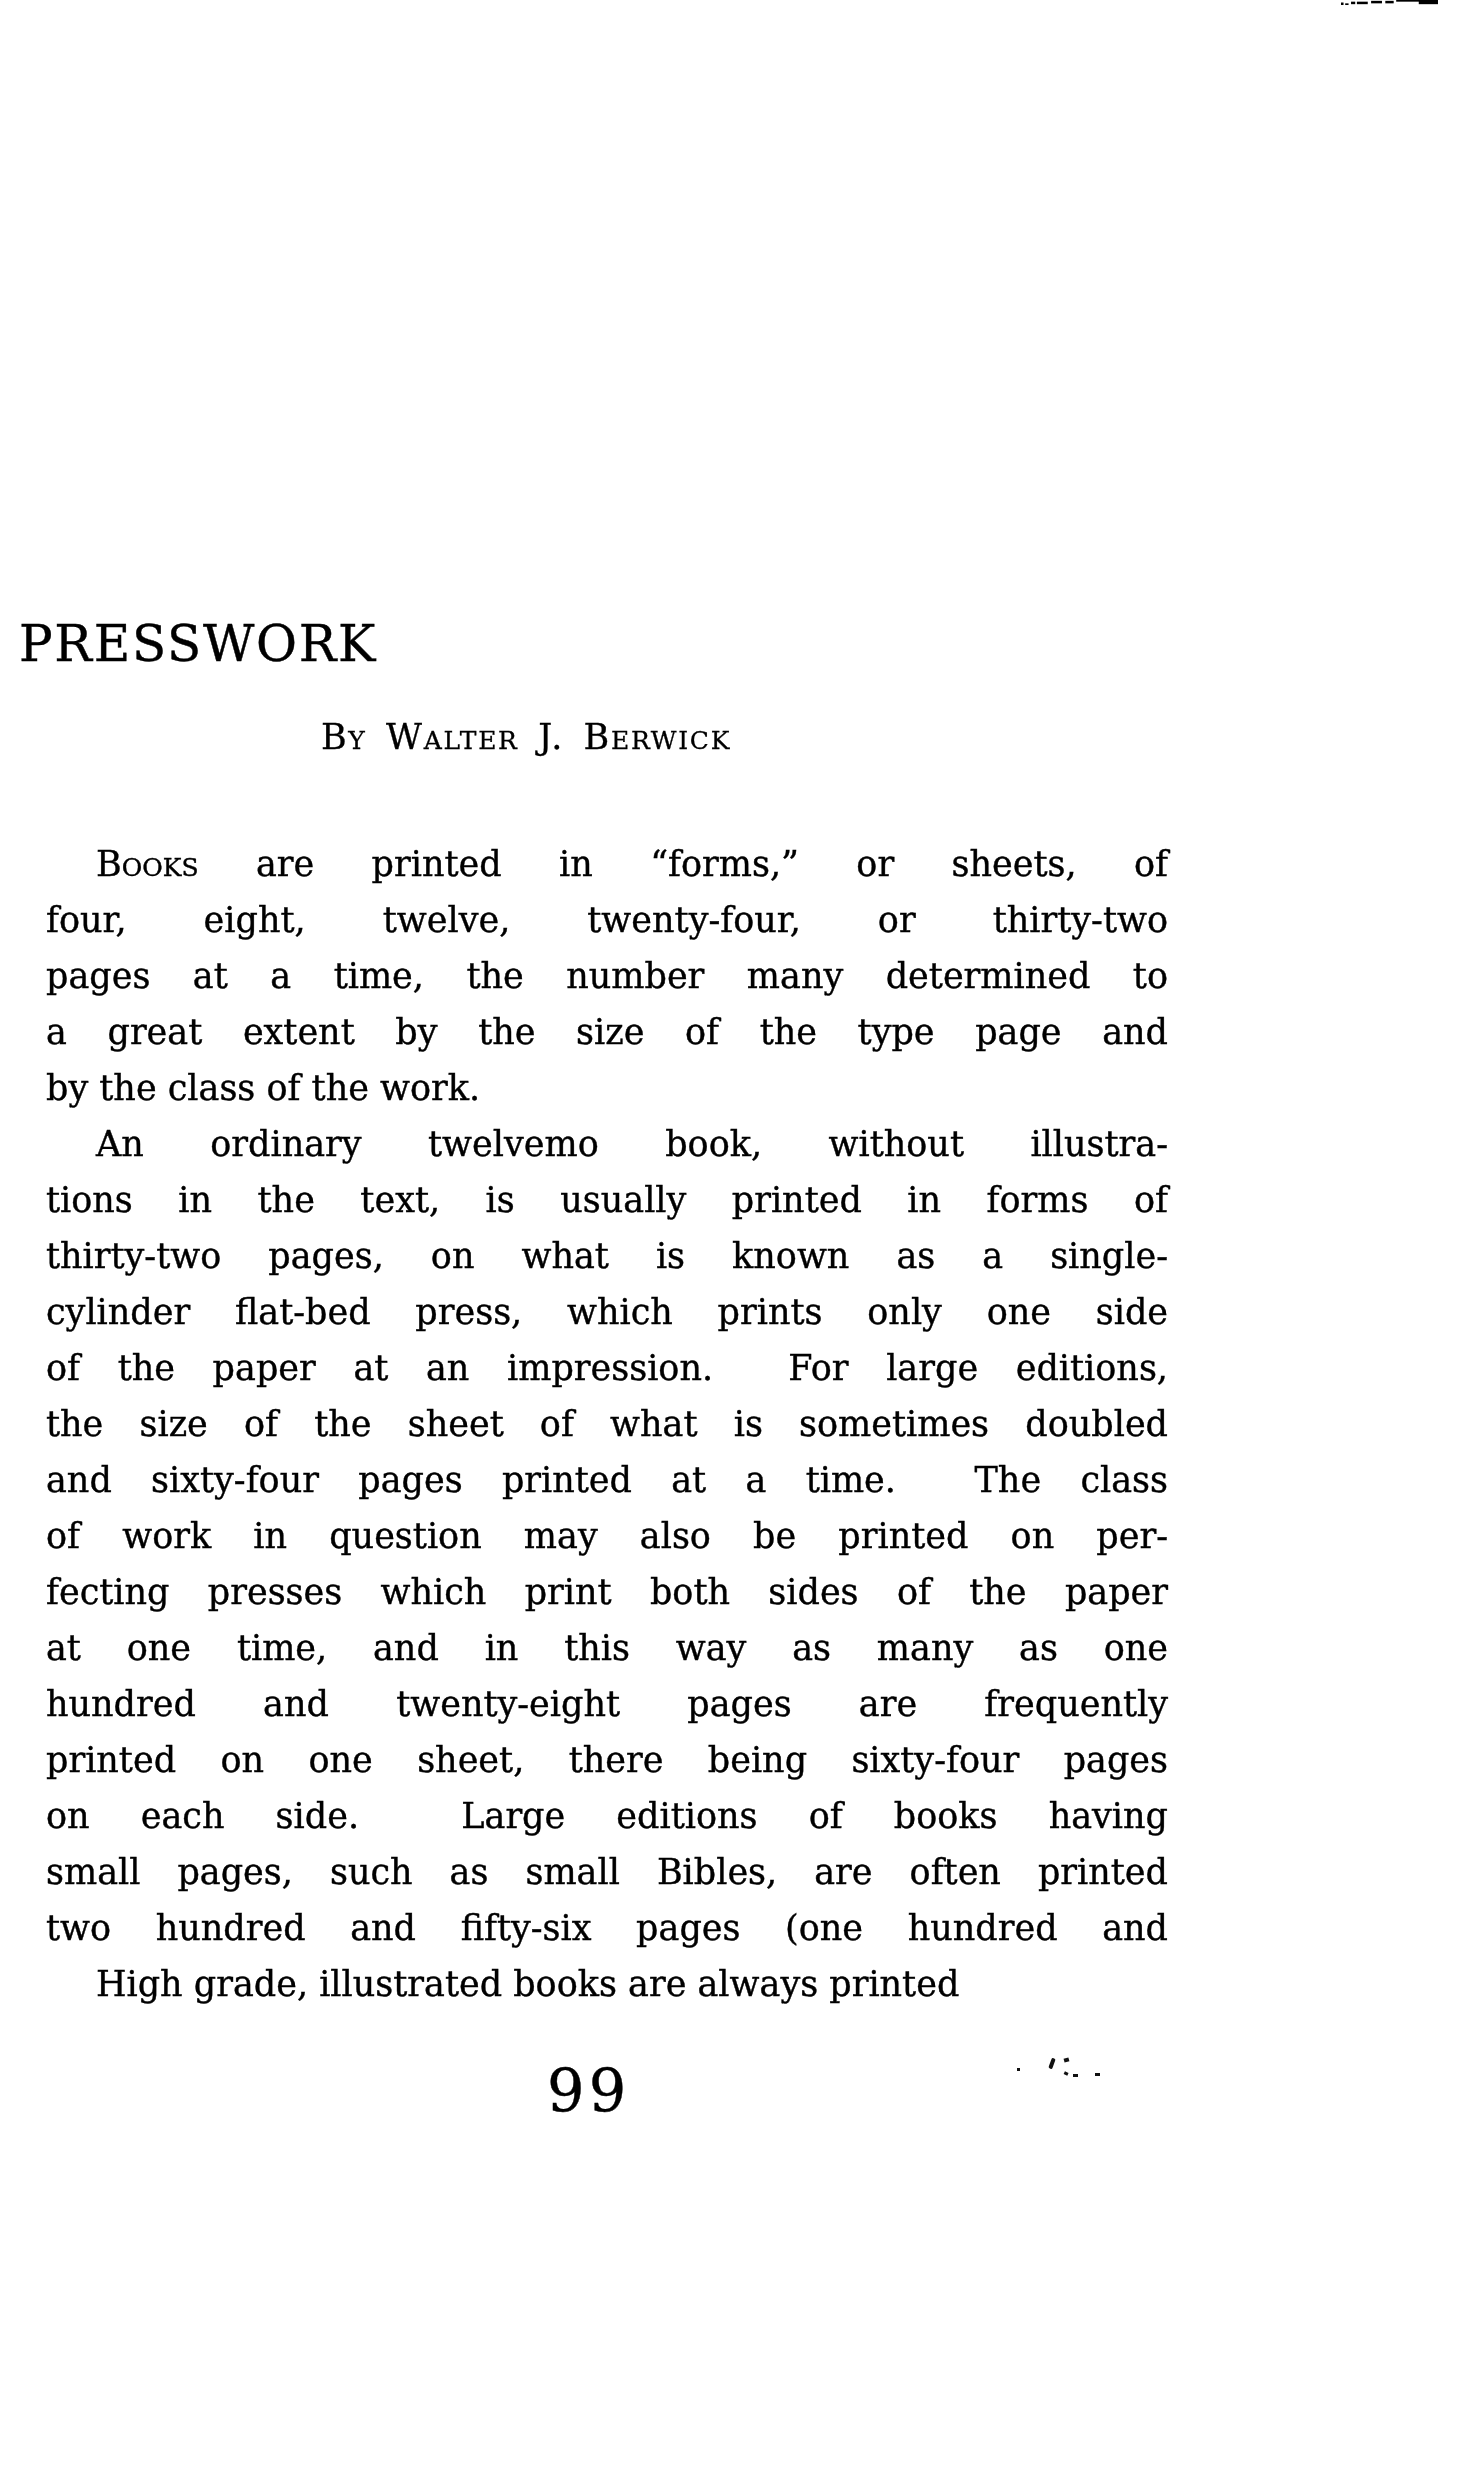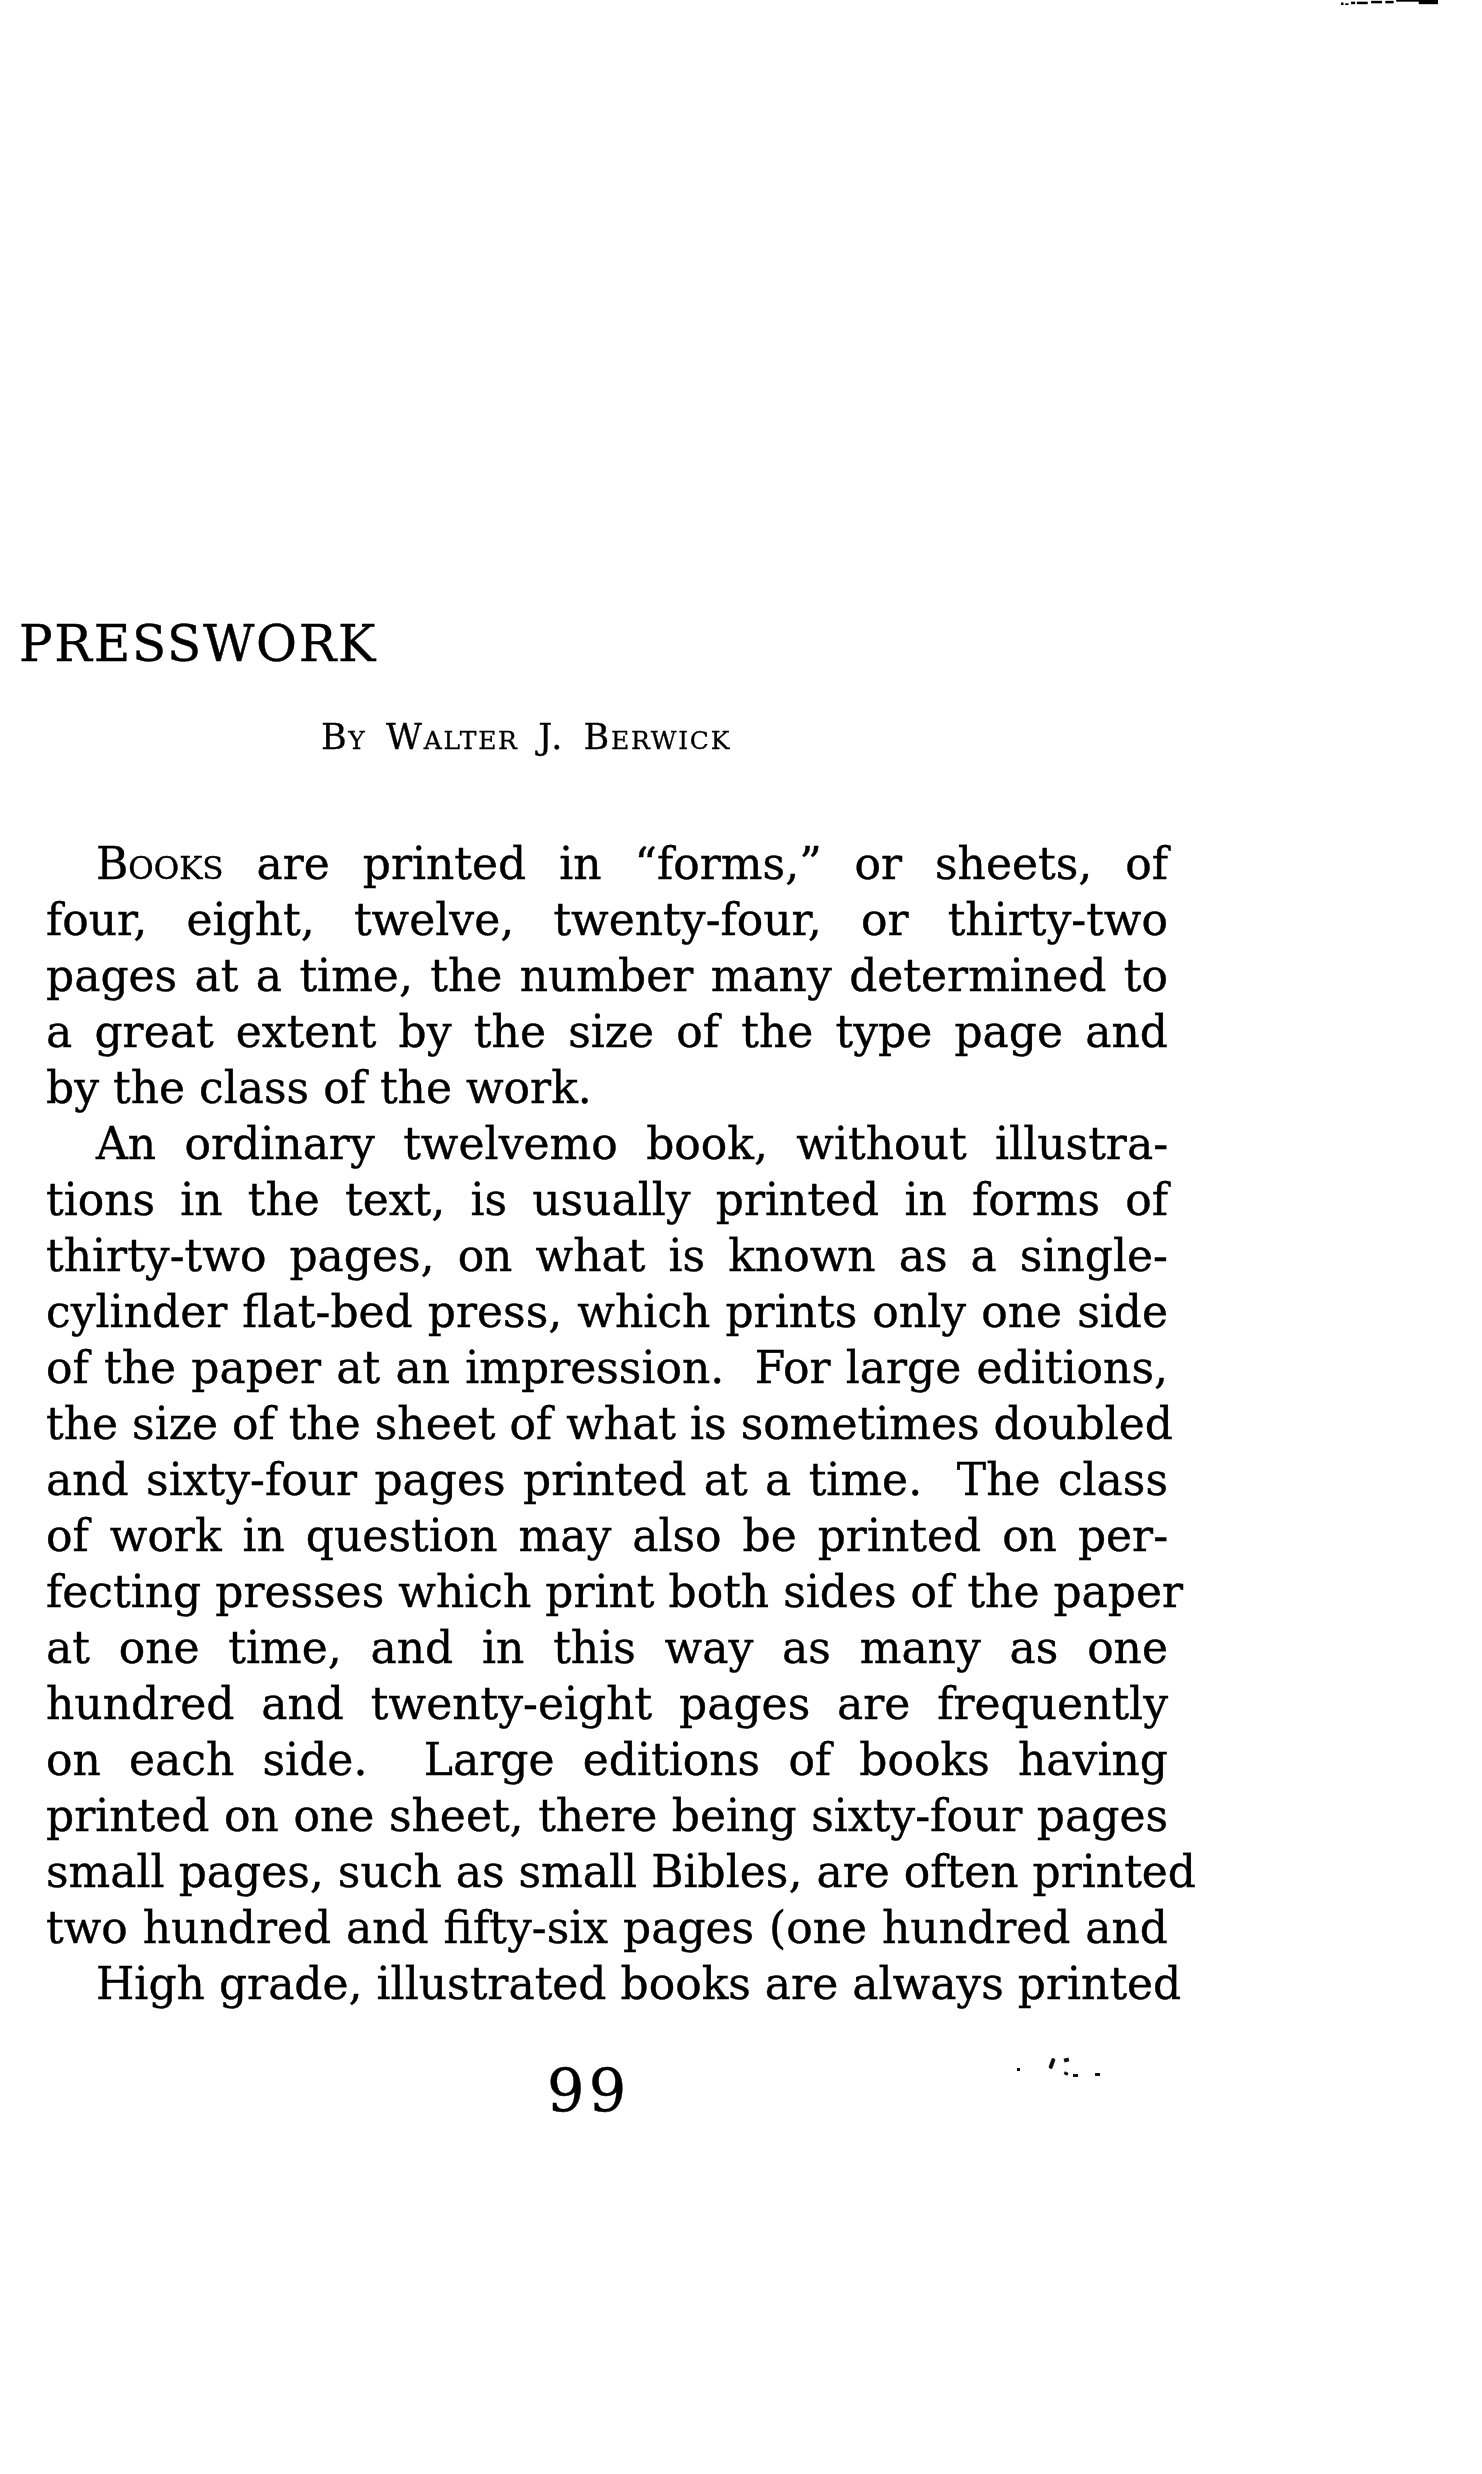--- a/index.html
+++ b/index.html
@@ -41,21 +41,21 @@
     text-align: center;
     font-variant: small-caps;
     letter-spacing: 1.7px;
     word-spacing: 6.7px;
     transform: translateX(-81px);
     -webkit-text-stroke: 0.3px #000;
     white-space: nowrap;
   }
   .bodytext {
     top: 836px;
-    font-size: 44px;
+    font-size: 35px;
     line-height: 56px;
     -webkit-text-stroke: 0.4px #000;
   }
   .line {
     text-align: justify;
     text-align-last: justify;
     white-space: nowrap;
   }
   .line.noj {
     text-align: center;
@@ -124,22 +124,22 @@
     <div class="line">tions in the text, is usually printed in forms of</div>
     <div class="line">thirty-two pages, on what is known as a single-</div>
     <div class="line">cylinder flat-bed press, which prints only one side</div>
     <div class="line">of the paper at an impression.&nbsp; For large editions,</div>
     <div class="line">the size of the sheet of what is sometimes doubled</div>
     <div class="line">and sixty-four pages printed at a time.&nbsp; The class</div>
     <div class="line">of work in question may also be printed on per-</div>
     <div class="line">fecting presses which print both sides of the paper</div>
     <div class="line">at one time, and in this way as many as one</div>
     <div class="line">hundred and twenty-eight pages are frequently</div>
+    <div class="line">printed on one sheet, there being sixty-four pages</div>
     <div class="line">on each side.&nbsp; Large editions of books having</div>
-    <div class="line">printed on one sheet, there being sixty-four pages</div>
     <div class="line">small pages, such as small Bibles, are often printed</div>
     <div class="line">two hundred and fifty-six pages (one hundred and</div>
 
     <div class="line noj indent">High grade, illustrated books are always printed</div>
 
   </div>
 
   <div class="pagenum">99</div>
 
   <div class="smudge s1"></div>

